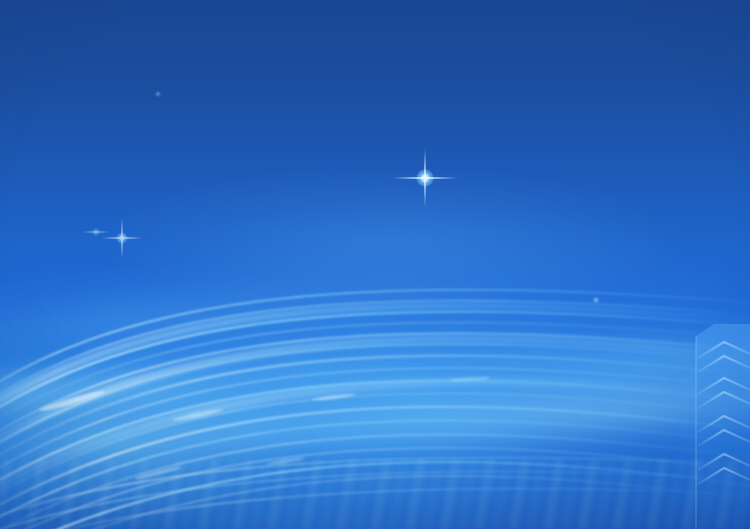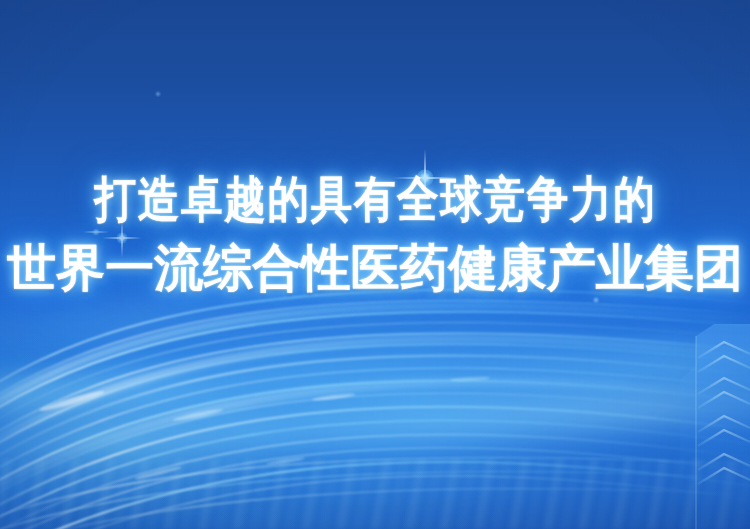--- a/index.html
+++ b/index.html
@@ -371,18 +371,14 @@
     <span class="core" style="width:6px; height:6px;"></span>
   </div>
 
   <div class="sparkle" style="left:596px; top:300px; width:26px; height:26px; margin-left:-13px; margin-top:-13px; opacity:.4;">
     <span class="core" style="width:7px; height:7px;"></span>
   </div>
 
   <div class="layer" id="bg-vignette"></div>
   <div id="head-haze"></div>
 
-  <div id="headline">
-    <span class="head-line" id="head-line-1" style="display: inline-block; transform: scaleX(0.848); transform-origin: center center;">打造卓越的具有全球竞争力的</span>
-    <span class="head-line" id="head-line-2" style="display: inline-block; transform: scaleX(0.9813); transform-origin: center center;">世界一流综合性医药健康产业集团</span>
-  </div>
 
 </div>
 
 </body></html>

